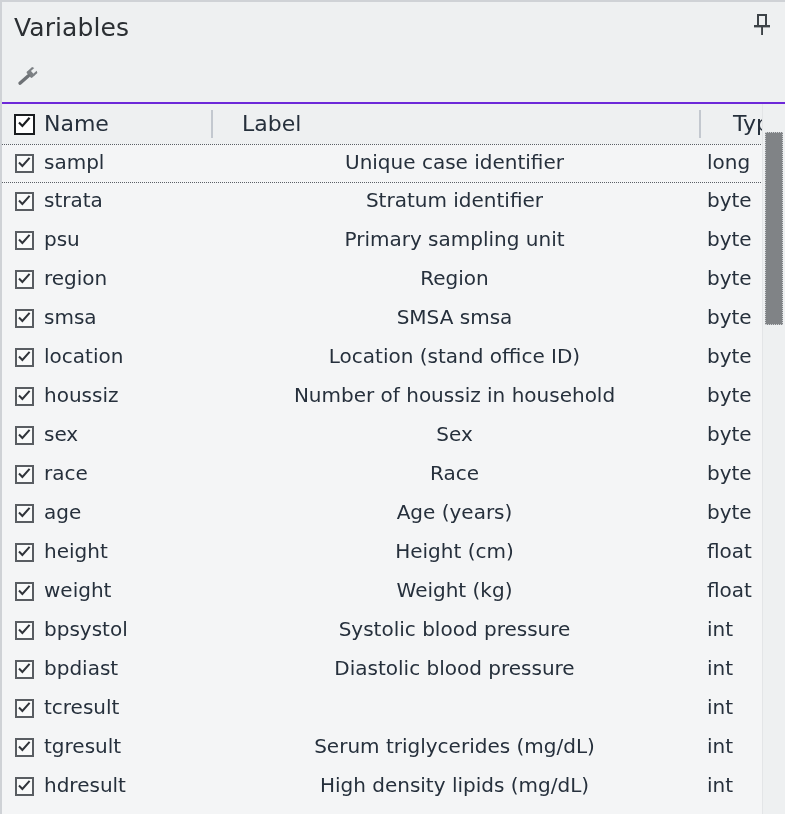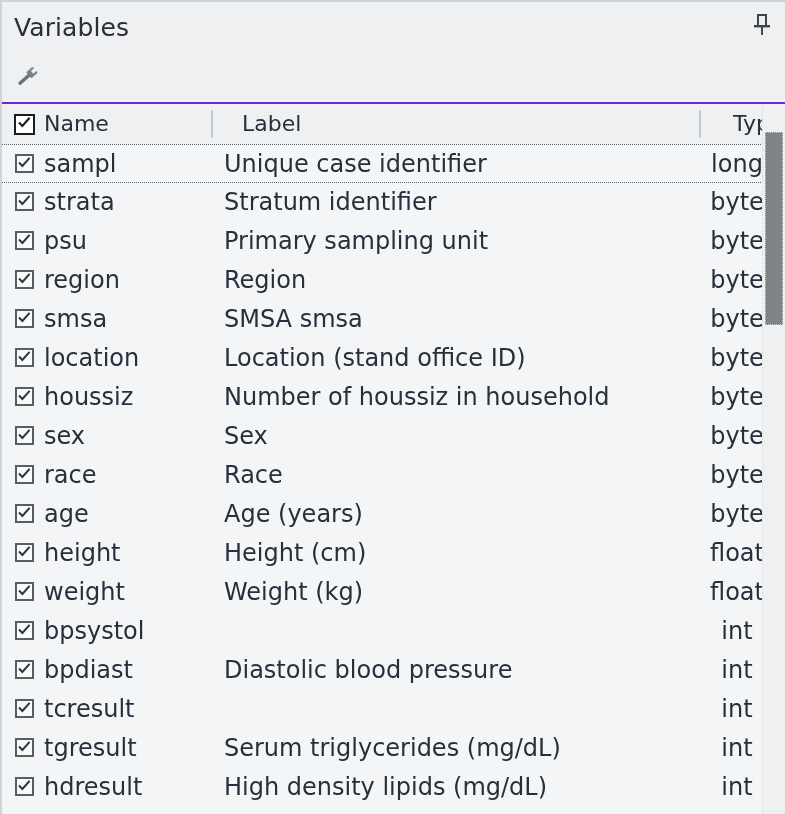--- a/index.html
+++ b/index.html
@@ -174,28 +174,28 @@
   .row-check .tick {
     position: absolute;
     left: 1px;
     top: 0px;
     width: 13px;
     height: 13px;
   }
   .cell {
     position: absolute;
     top: 5px;
-    font-size: 24px;
+    font-size: 20px;
     color: #26303c;
     white-space: nowrap;
     overflow: hidden;
   }
   .cell-name  { left: 42px;  width: 160px; }
-  .cell-label { left: 222px; width: 475px; }
-  .cell-type  { left: 705px; width: 60px; text-align: center; }
+  .cell-label { left: 215px; width: 475px; text-align: center; }
+  .cell-type  { left: 705px; width: 60px; }
 
   
   #scrollbar {
     position: absolute;
     right: 0;
     top: 102px;
     width: 22px;
     height: 712px;
     background: #eef0f1;
     border-left: 1px solid #e3e5e7;
@@ -375,20 +375,21 @@
         <div class="cell cell-label">Weight (kg)</div>
         <div class="cell cell-type">float</div>
       </div>
       <div class="var-row">
         <div class="row-check">
           <svg class="tick" viewBox="0 0 13 13" aria-hidden="true">
             <polyline points="1,6.5 4.4,10 11.6,1.8" fill="none" stroke="#30343a" stroke-width="2"></polyline>
           </svg>
         </div>
         <div class="cell cell-name">bpsystol</div>
+        <div class="cell cell-label">Systolic blood pressure</div>
         <div class="cell cell-type">int</div>
       </div>
       <div class="var-row">
         <div class="row-check">
           <svg class="tick" viewBox="0 0 13 13" aria-hidden="true">
             <polyline points="1,6.5 4.4,10 11.6,1.8" fill="none" stroke="#30343a" stroke-width="2"></polyline>
           </svg>
         </div>
         <div class="cell cell-name">bpdiast</div>
         <div class="cell cell-label">Diastolic blood pressure</div>

